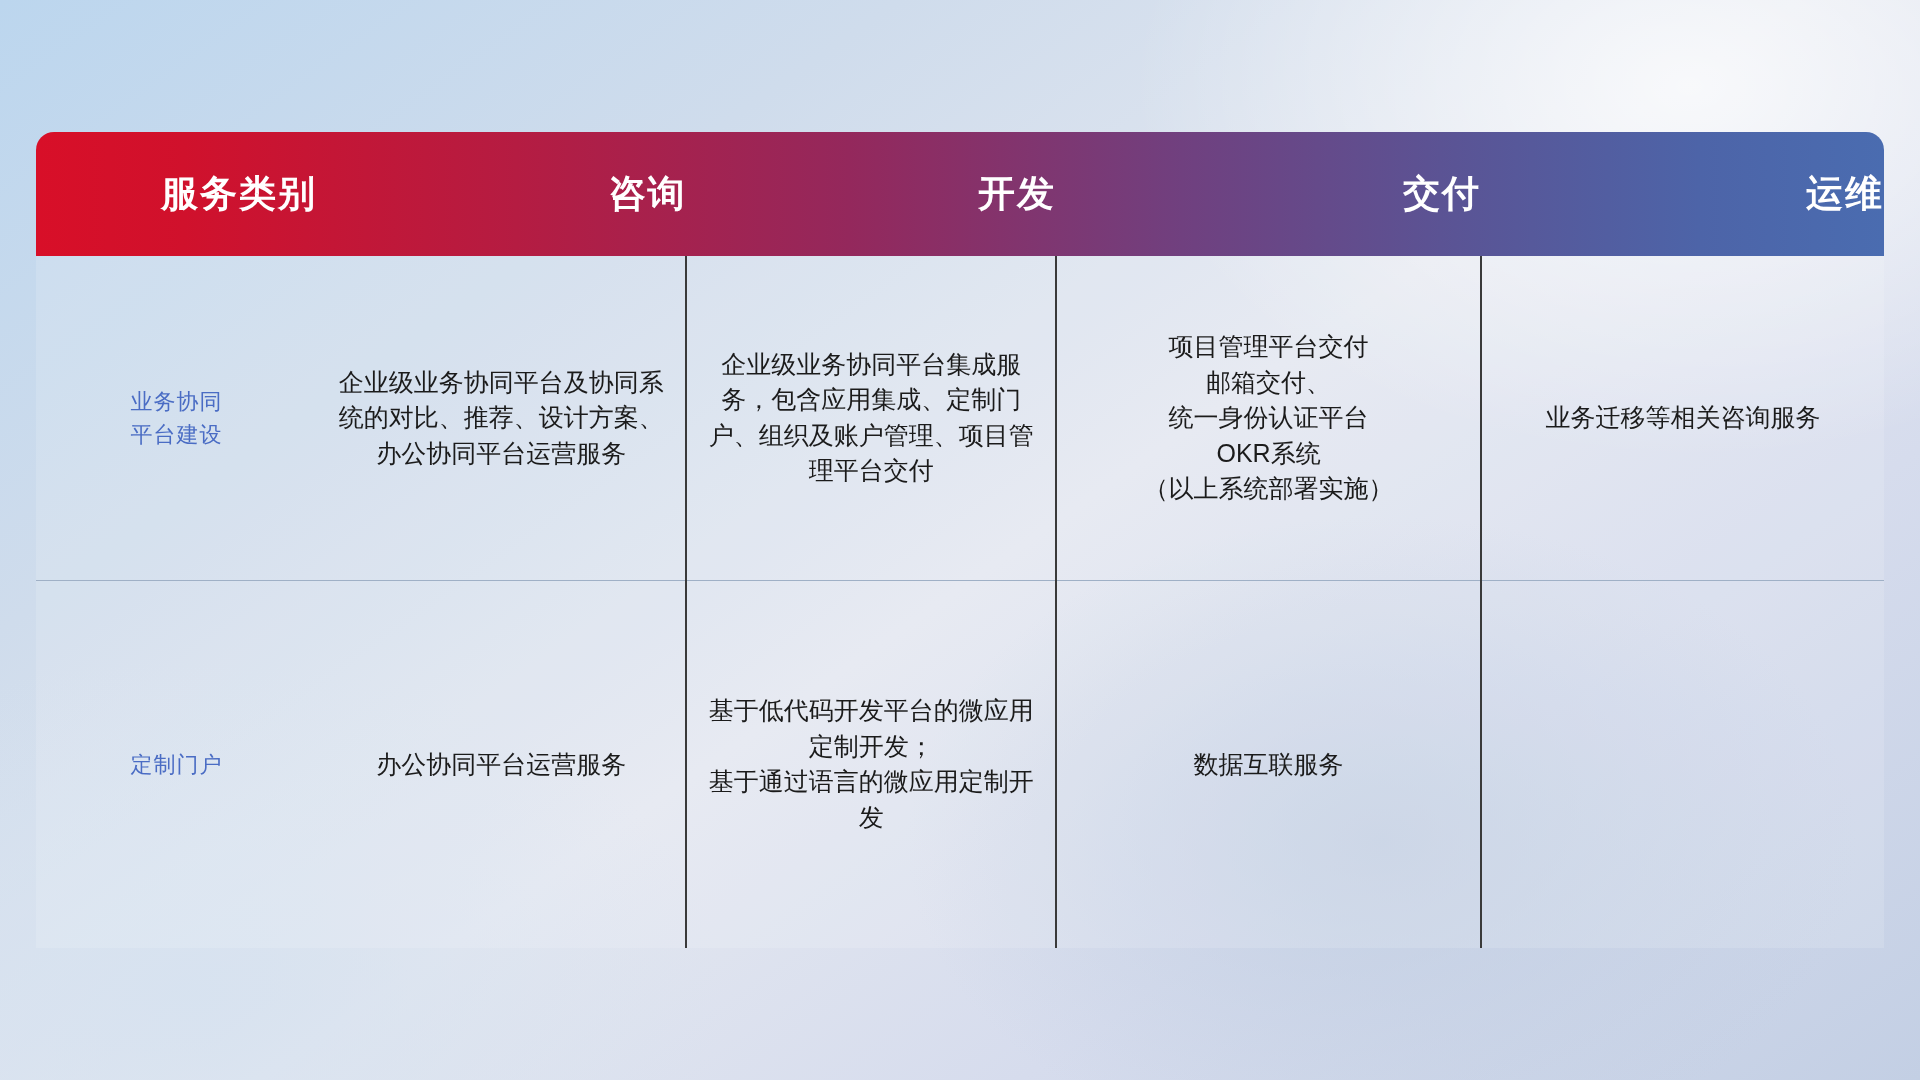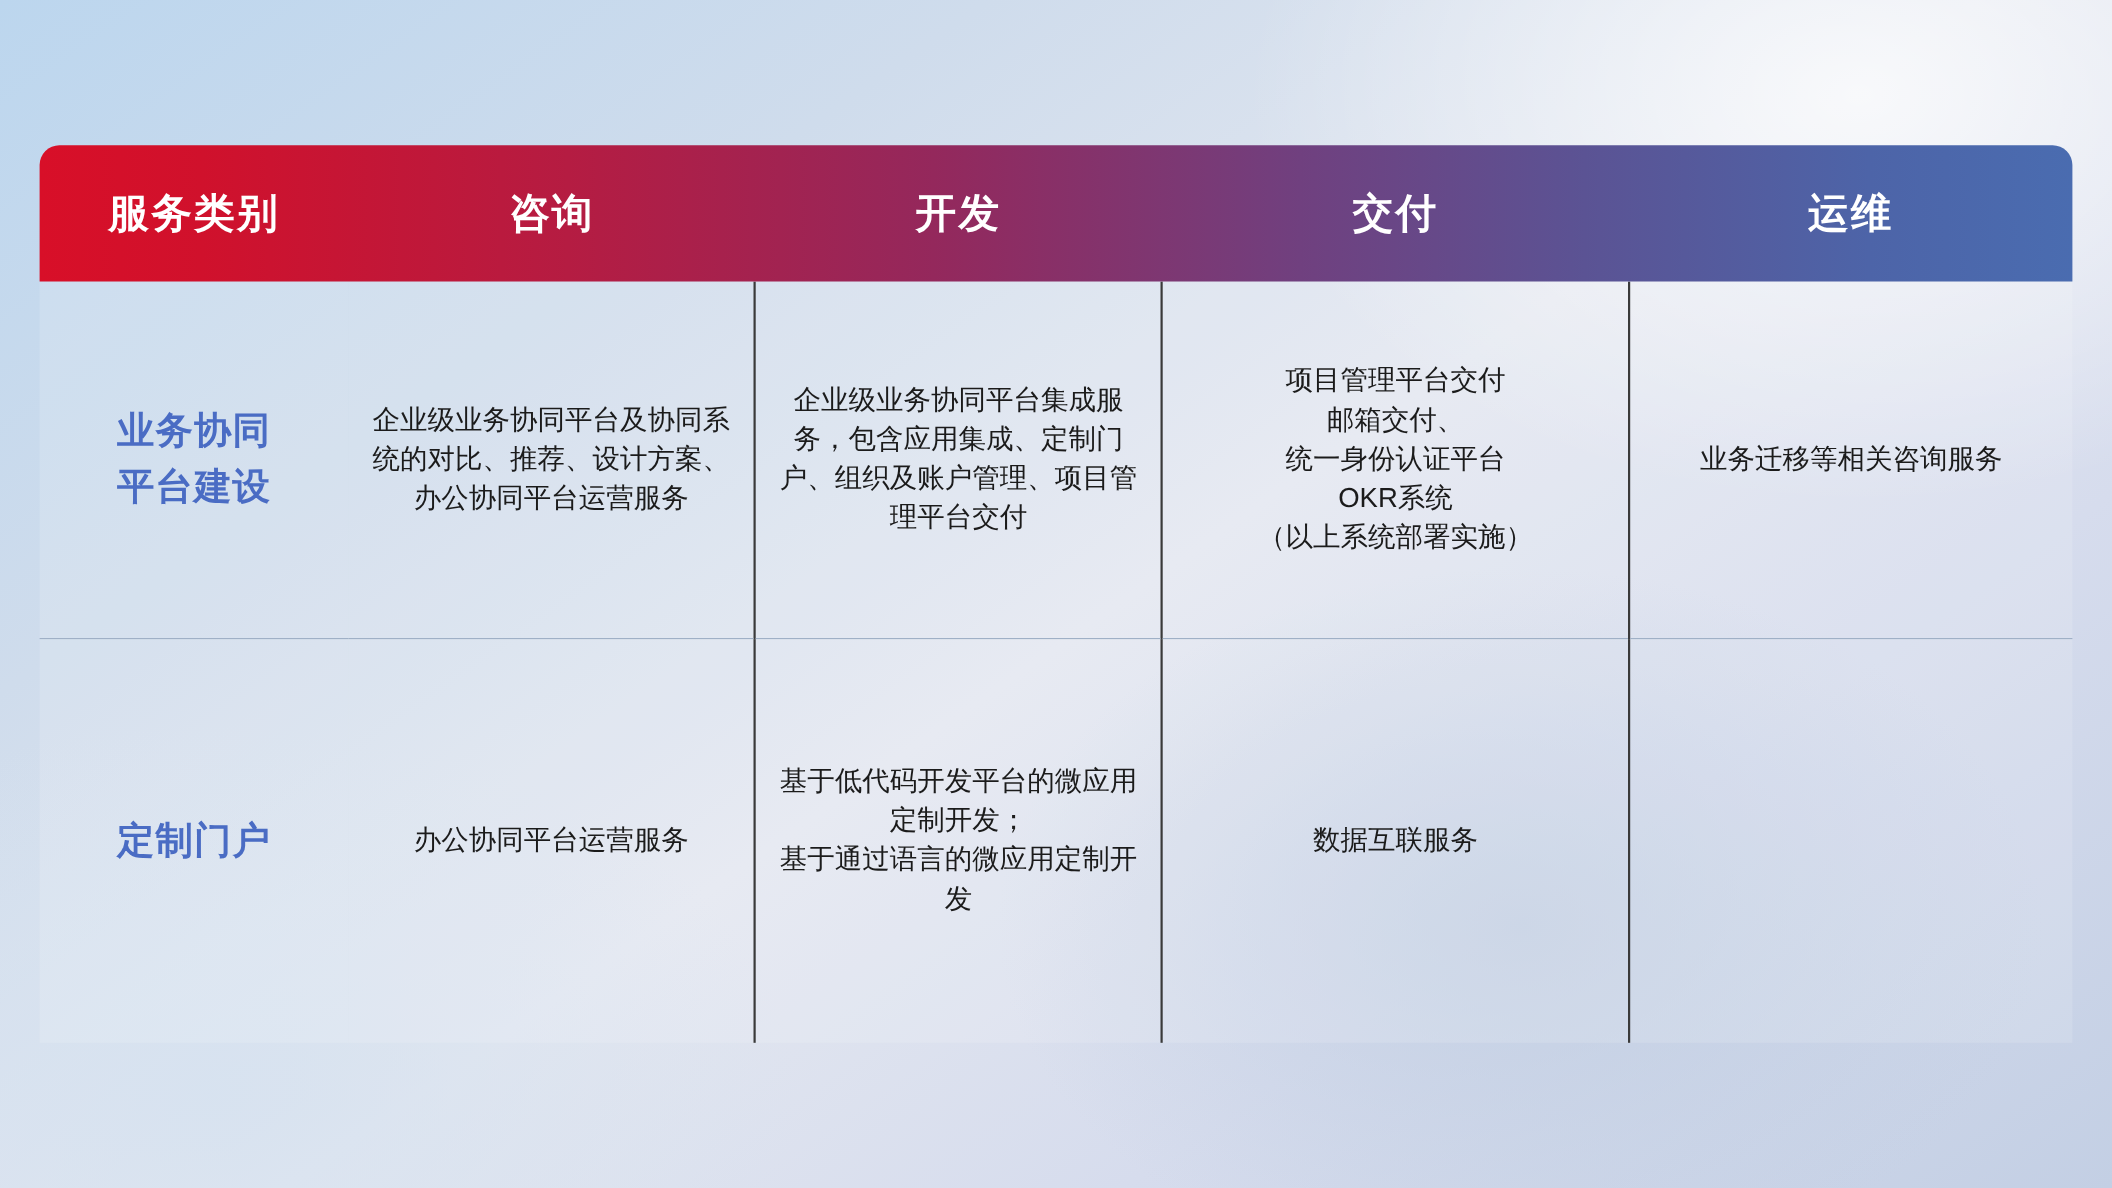--- a/index.html
+++ b/index.html
@@ -45,21 +45,21 @@
     height: 124px;
   }
   thead th {
     padding: 0;
     margin: 0;
     position: relative;
     color: #ffffff;
     font-size: 37px;
     font-weight: bold;
     letter-spacing: 2px;
-    text-align: center;
+    text-align: right;
     vertical-align: middle;
     background: transparent;
     z-index: 2;
   }
   .head-bg {
     position: absolute;
     left: 0;
     top: 0;
     width: 1848px;
     height: 124px;
@@ -95,22 +95,22 @@
     border-right: none;
   }
   tbody tr:last-child td {
     border-bottom: none;
     margin-top: 12px;
   }
 
   td.cat {
     border-right: none;
     color: #4a6cc4;
-    font-weight: bold;
-    font-size: 34px;
+    font-weight: normal;
+    font-size: 22px;
     letter-spacing: 1px;
     line-height: 1.5;
   }
 
   td.empty {
     font-size: 0;
   }
 
   .r1 { height: 226px; }
   .r2 { height: 210px; }

